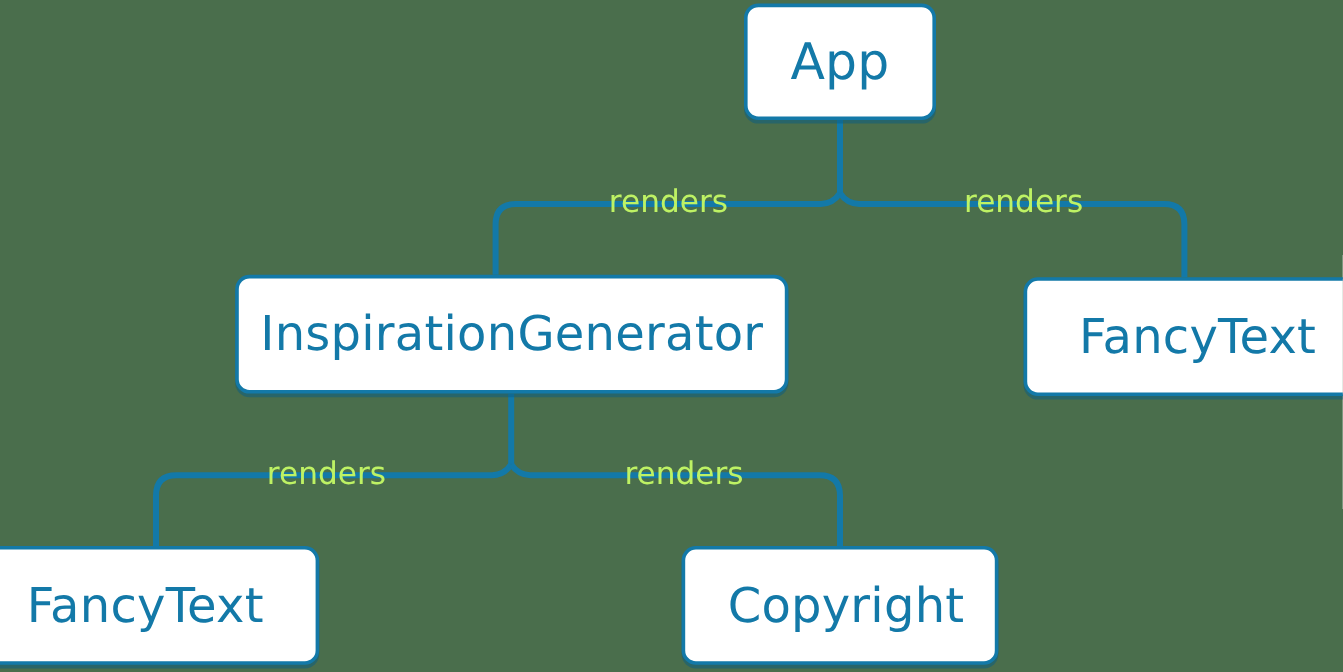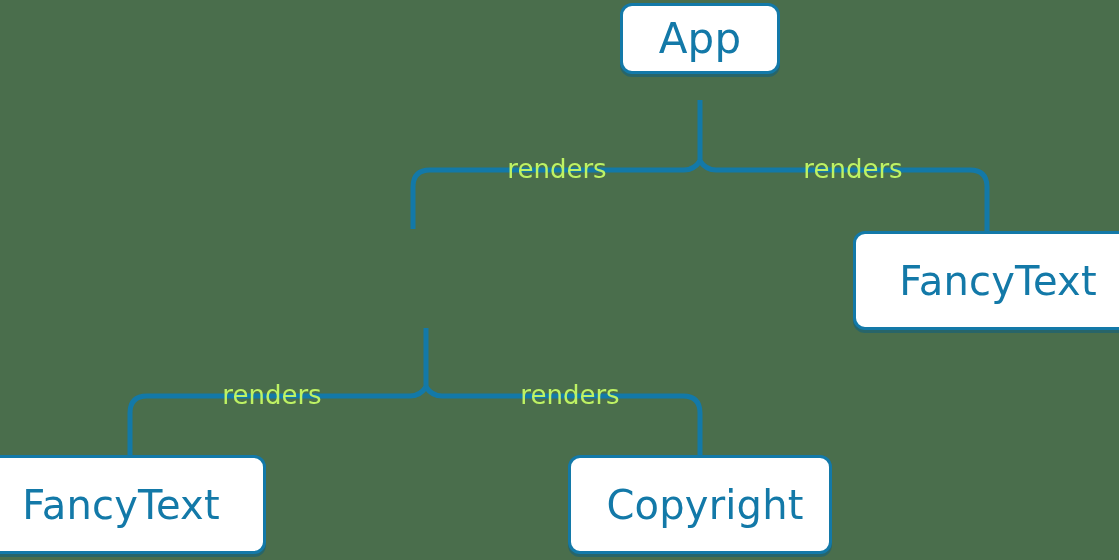--- a/index.html
+++ b/index.html
@@ -85,24 +85,27 @@
   </div>
 
   <div class="edge-label" style="left:272px; top:395px;">
     <span>renders</span>
   </div>
 
   <div class="edge-label" style="left:570px; top:395px;">
     <span>renders</span>
   </div>
 
-  <div class="node" style="left:620px; top:3px; width:160px; height:71px;">
+  <div class="node" style="left:620px; top:3px; width:160px; height:97px;">
     <span class="node-label" style="font-size:42px;">App</span>
   </div>
 
+  <div class="node" style="left:196px; top:229px; width:461px; height:99px;">
+    <span class="node-label" style="font-size:40px;">InspirationGenerator</span>
+  </div>
 
   <div class="node" style="left:853px; top:231px; width:290px; height:99px;">
     <span class="node-label" style="font-size:40px;">FancyText</span>
   </div>
 
   <div class="node" style="left:-24px; top:455px; width:290px; height:99px;">
     <span class="node-label" style="font-size:40px;">FancyText</span>
   </div>
 
   <div class="node" style="left:568px; top:455px; width:264px; height:99px;padding-left:10px;">

